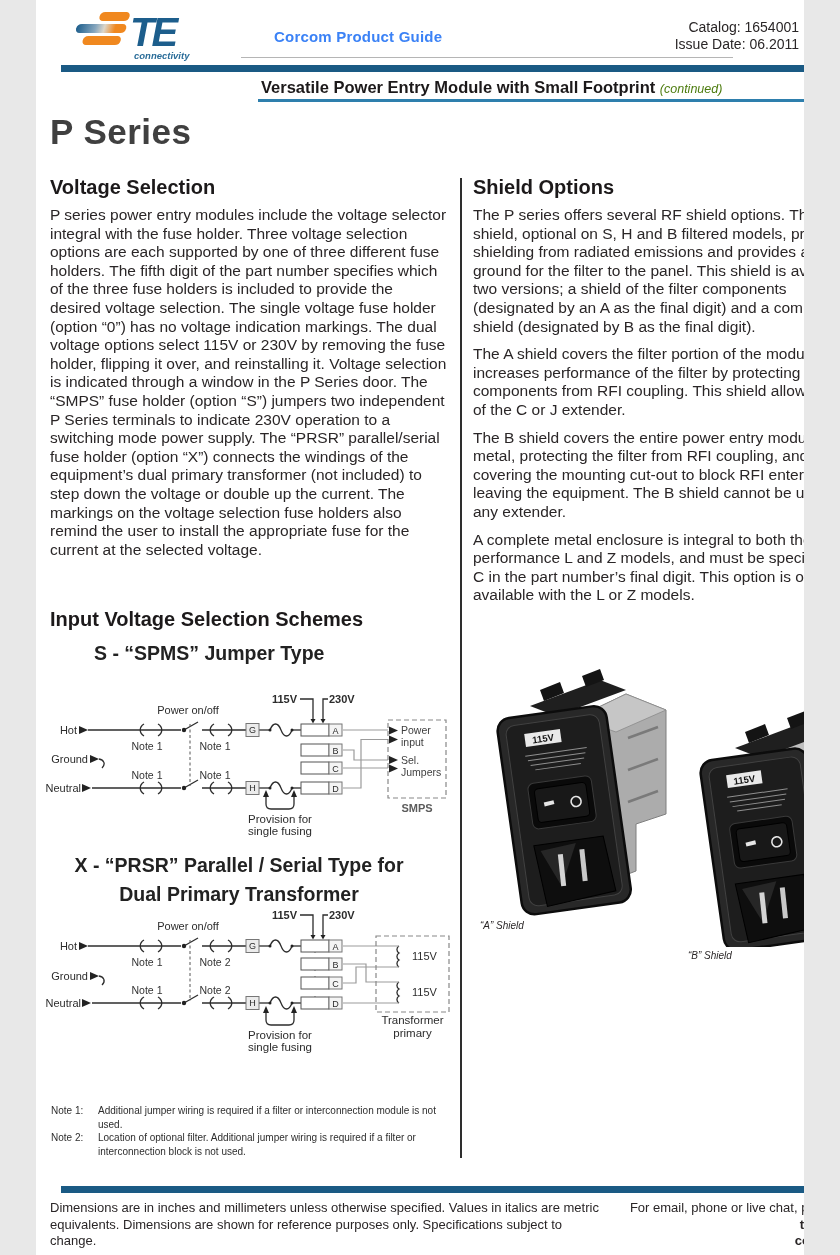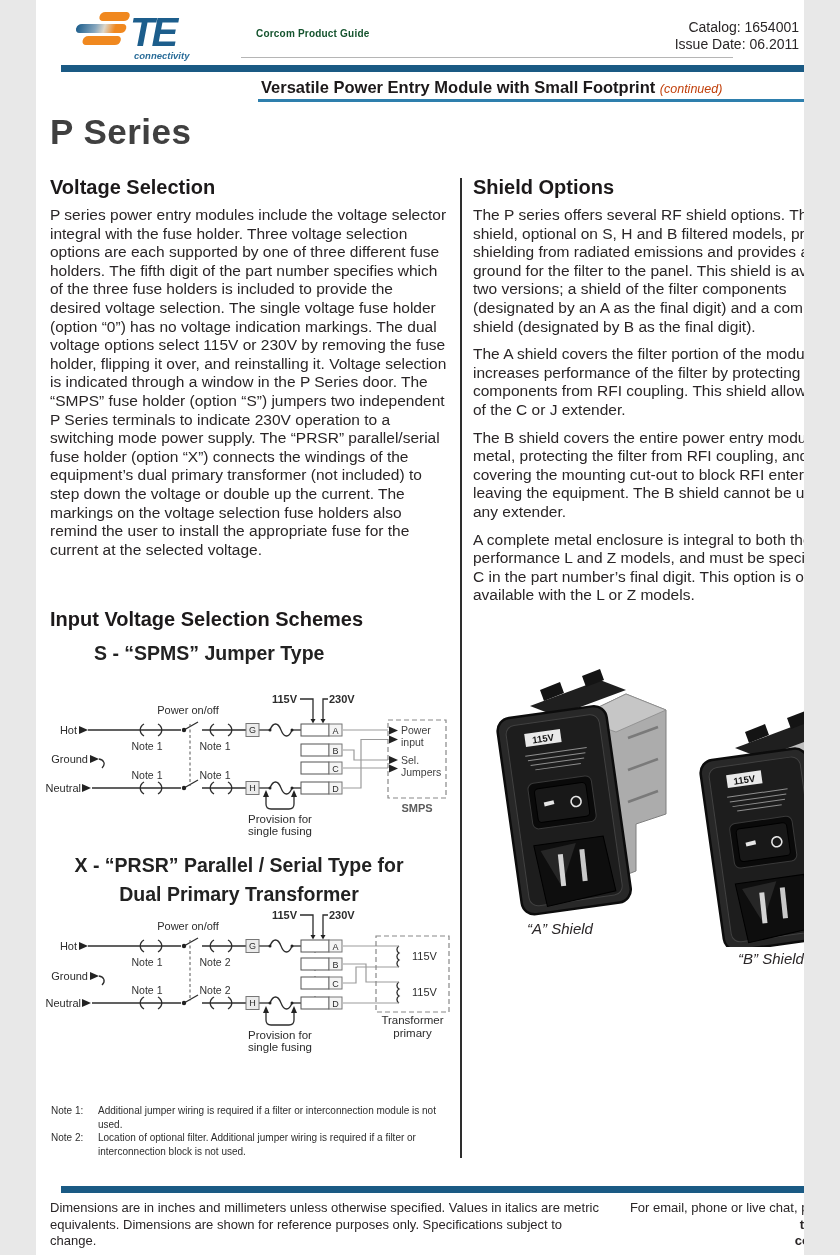--- a/index.html
+++ b/index.html
@@ -2,26 +2,26 @@
 <html><head>
 <meta charset="utf-8">
 <style>
   html,body{margin:0;padding:0;background:#e8e8e8;}
   .page{position:relative;width:768px;height:1255px;background:#ffffff;margin:0 auto;
         font-family:"Liberation Sans",sans-serif;color:#262223;overflow:hidden;}
   .abs{position:absolute;}
 
   
   .logo{left:22px;top:6px;}
-  .guide-title{left:220px;top:28px;font-size:10px;font-weight:bold;letter-spacing:.2px;color:#14532d;}
+  .guide-title{left:238px;top:28px;font-size:15px;font-weight:bold;letter-spacing:.2px;color:#3b82f6;}
   .catalog-block{right:5px;top:19px;text-align:right;font-size:14px;line-height:17px;color:#2a2627;}
   .hairline{left:205px;top:57px;width:492px;height:1px;background:#b5b5b5;}
   .rule-thick{left:25px;top:65px;width:813px;height:7px;background:#1a5a84;}
   .subtitle{left:225px;top:78px;width:613px;font-size:16.5px;font-weight:bold;color:#1c191a;}
-  .subtitle .cont{font-weight:normal;font-style:italic;font-size:12.5px;color:#c2410c;}
+  .subtitle .cont{font-weight:normal;font-style:italic;font-size:12.5px;color:#4d7c0f;}
   .rule-thin{left:222px;top:99px;width:616px;height:3px;background:#2e7fad;}
 
   .page-title{left:14px;top:112px;font-size:35px;font-weight:bold;color:#404040;letter-spacing:.5px;}
 
   .col-divider{left:424px;top:178px;width:2px;height:980px;background:#2e2e2e;}
 
   .h2{font-size:20px;font-weight:bold;color:#1c191a;}
   .voltage-heading{left:14px;top:176px;}
   .shield-heading{left:437px;top:176px;}
   .body-text{font-size:15.5px;line-height:18.6px;color:#2a2627;}
@@ -37,21 +37,21 @@
   .diagram2{left:8px;top:903px;}
   svg text{font-family:"Liberation Sans",sans-serif;}
 
   .notes{left:15px;top:1104px;font-size:10px;line-height:13.5px;color:#2e2e2e;}
   .note-row{display:flex;}
   .note-label{width:47px;flex:none;}
   .note-text{width:365px;}
 
   .photo-a{left:442px;top:666px;}
   .photo-b{left:645px;top:702px;}
-  .caption{font-style:italic;font-size:15px;color:#2a2627;text-align:center;}
+  .caption{font-style:italic;font-size:10px;color:#2a2627;text-align:left;}
   .caption-a{left:444px;top:920px;width:160px;}
   .caption-b{left:652px;top:950px;width:166px;}
 
   .footer-rule{left:25px;top:1186px;width:813px;height:7px;background:#1a5a84;}
   .footer-left{left:14px;top:1200px;width:552px;font-size:13px;line-height:16.5px;color:#2a2627;}
   .footer-right{left:560px;top:1200px;width:276px;text-align:right;font-size:13px;line-height:16.5px;color:#2a2627;}
   .footer-right .bold{font-weight:bold;}
 </style>
 </head>
 <body>

